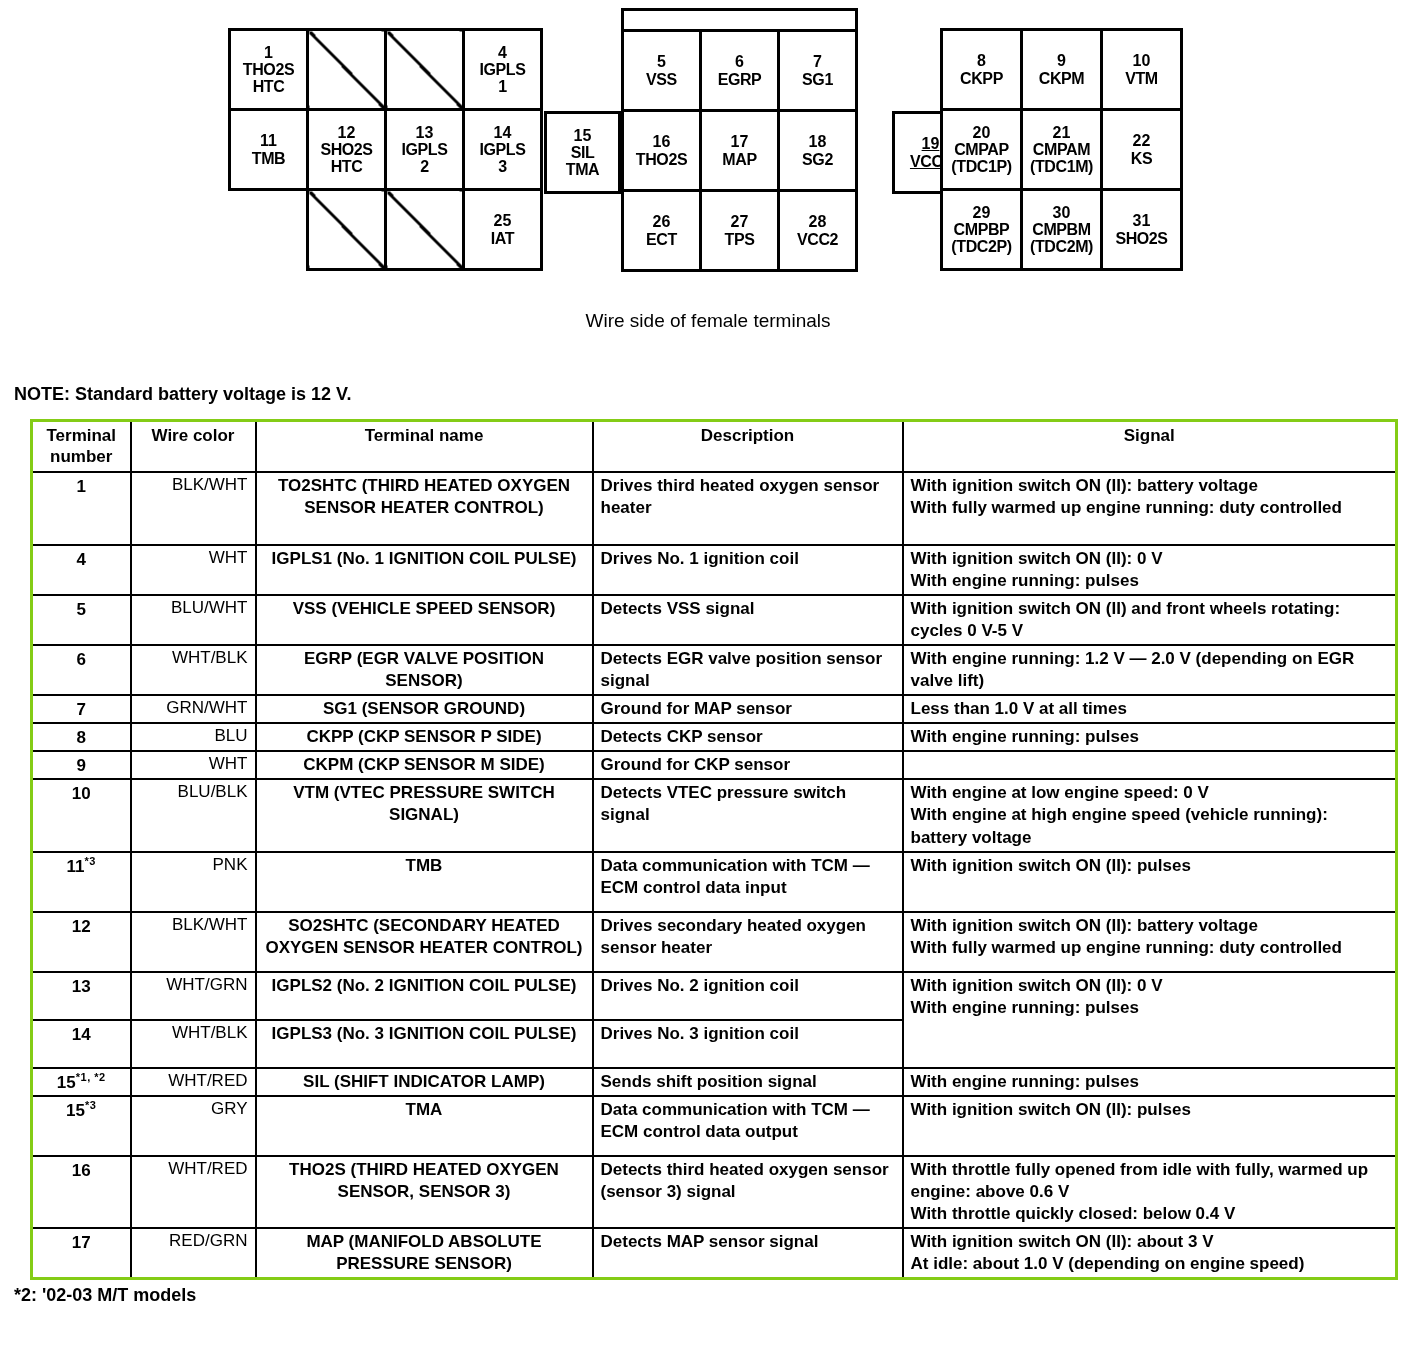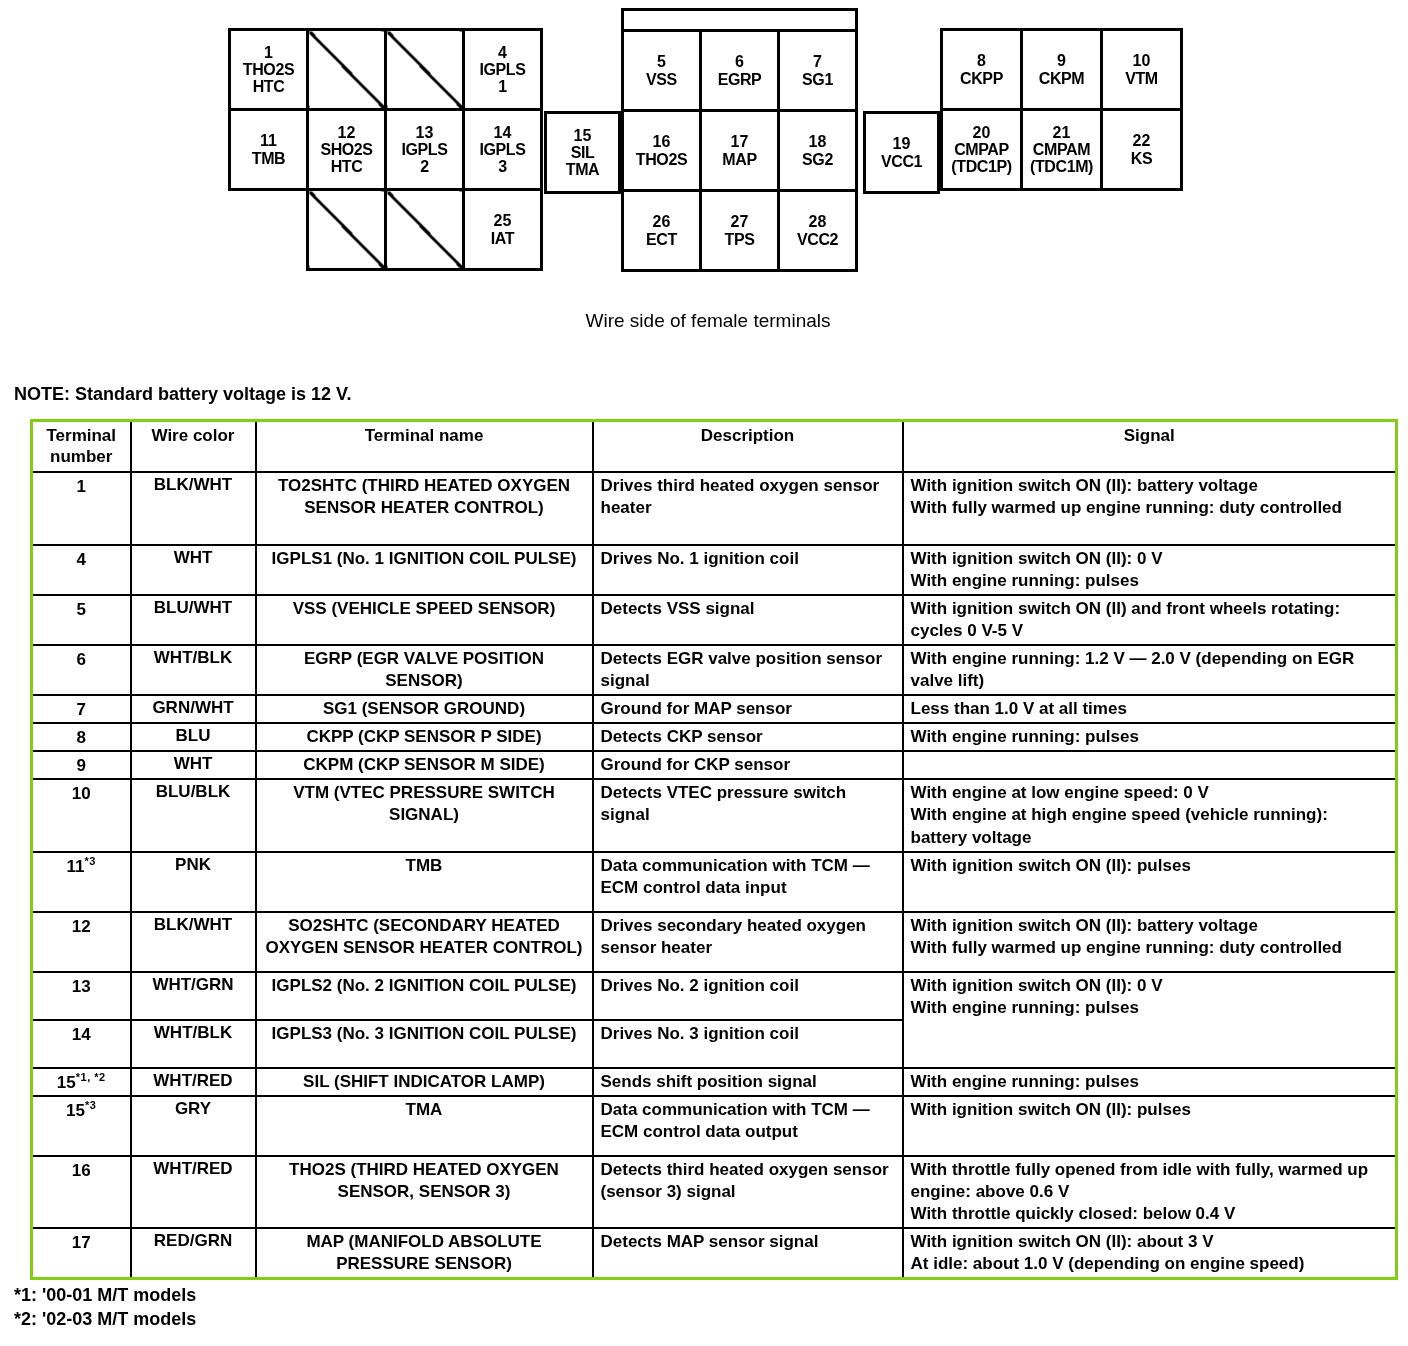--- a/index.html
+++ b/index.html
@@ -16,35 +16,35 @@
   .block td.diag{background-image:linear-gradient(to top right,
       transparent calc(50% - 1.5px), #000 calc(50% - 1.5px), #000 calc(50% + 1.5px), transparent calc(50% + 1.5px));}
   .block-left{left:0;top:20px;}
   .mid-tab{position:absolute;left:393px;top:0;width:237px;height:24px;border:3px solid #000;box-sizing:border-box;background:#fff;}
   .block-mid{left:393px;top:21px;}
   .block-right{left:712px;top:20px;}
   .lone-cell{position:absolute;border:3px solid #000;box-sizing:border-box;width:77px;height:83px;
              display:flex;flex-direction:column;align-items:center;justify-content:center;
              font-weight:700;font-size:16px;line-height:1.08;text-align:center;background:#fff;}
   .cell15{left:316px;top:103px;}
-  .cell19{left:635px;top:103px;}
+  .cell19{left:664px;top:103px;text-decoration:underline;}
   .cnum{display:block;}
   .clabel{display:block;white-space:pre-line;letter-spacing:-0.4px;}
 
   .caption{width:960px;margin:30px 0 16px 228px;text-align:center;font-size:19px;font-weight:400;}
   .note{margin:52px 0 8px 14px;font-size:18px;font-weight:700;}
 
   
   table.main{border-collapse:collapse;margin:14px 8px 0 30px;border:3px solid #84cc16;table-layout:fixed;}
   .main th,.main td{border:2px solid #000;font-size:17px;padding:2px 7px;vertical-align:top;box-sizing:border-box;}
   .main th{text-align:center;font-weight:700;line-height:1.25;padding:3px 4px;}
   .col-num{width:99px;}  .col-wire{width:125px;}  .col-name{width:337px;}
   .col-desc{width:310px;} .col-sig{width:494px;}
   td.num{text-align:center;font-weight:700;white-space:nowrap;padding-left:2px;padding-right:2px;}
-  td.wire{text-align:center;font-weight:700;}
+  td.wire{text-align:right;font-weight:400;}
   td.name{font-weight:700;line-height:1.3;text-align:center;}
   td.desc,td.signal{font-weight:700;line-height:1.3;white-space:pre-line;}
   td.num sup{font-size:11px;letter-spacing:0.5px;}
   tr.h1{height:26px;} tr.h2{height:48px;} tr.h3{height:60px;} tr.h3b{height:73px;}
 
   .footnotes{margin:4px 0 0 14px;}
   .footnotes div{font-size:18px;font-weight:700;line-height:1.33;}
 </style>
 </head>
 <body>
@@ -184,20 +184,36 @@
 (TDC1P)</span>
             </td>
         <td>
               <span class="cnum">21</span>
               <span class="clabel">CMPAM
 (TDC1M)</span>
             </td>
         <td>
               <span class="cnum">22</span>
               <span class="clabel">KS</span>
+            </td>
+      </tr>
+      <tr>
+        <td>
+              <span class="cnum">29</span>
+              <span class="clabel">CMPBP
+(TDC2P)</span>
+            </td>
+        <td>
+              <span class="cnum">30</span>
+              <span class="clabel">CMPBM
+(TDC2M)</span>
+            </td>
+        <td>
+              <span class="cnum">31</span>
+              <span class="clabel">SHO2S</span>
             </td>
       </tr>
     </tbody>
       </table>
   </div>
 
   <div class="caption">Wire side of female terminals</div>
 
   <div class="note">NOTE: Standard battery voltage is 12 V.</div>
 
@@ -333,18 +349,17 @@
       <td class="wire">RED/GRN</td>
       <td class="name">MAP (MANIFOLD ABSOLUTE PRESSURE SENSOR)</td>
       <td class="desc">Detects MAP sensor signal</td>
       <td class="signal">With ignition switch ON (II): about 3 V
 At idle: about 1.0 V (depending on engine speed)</td>
     </tr>
   </tbody>
     </table>
 
   <div class="footnotes">
-    <div>*1: '00-01 M/T models</div>
     <div>*2: '02-03 M/T models</div>
 
   </div>
 
 </div>
 
 </body></html>

